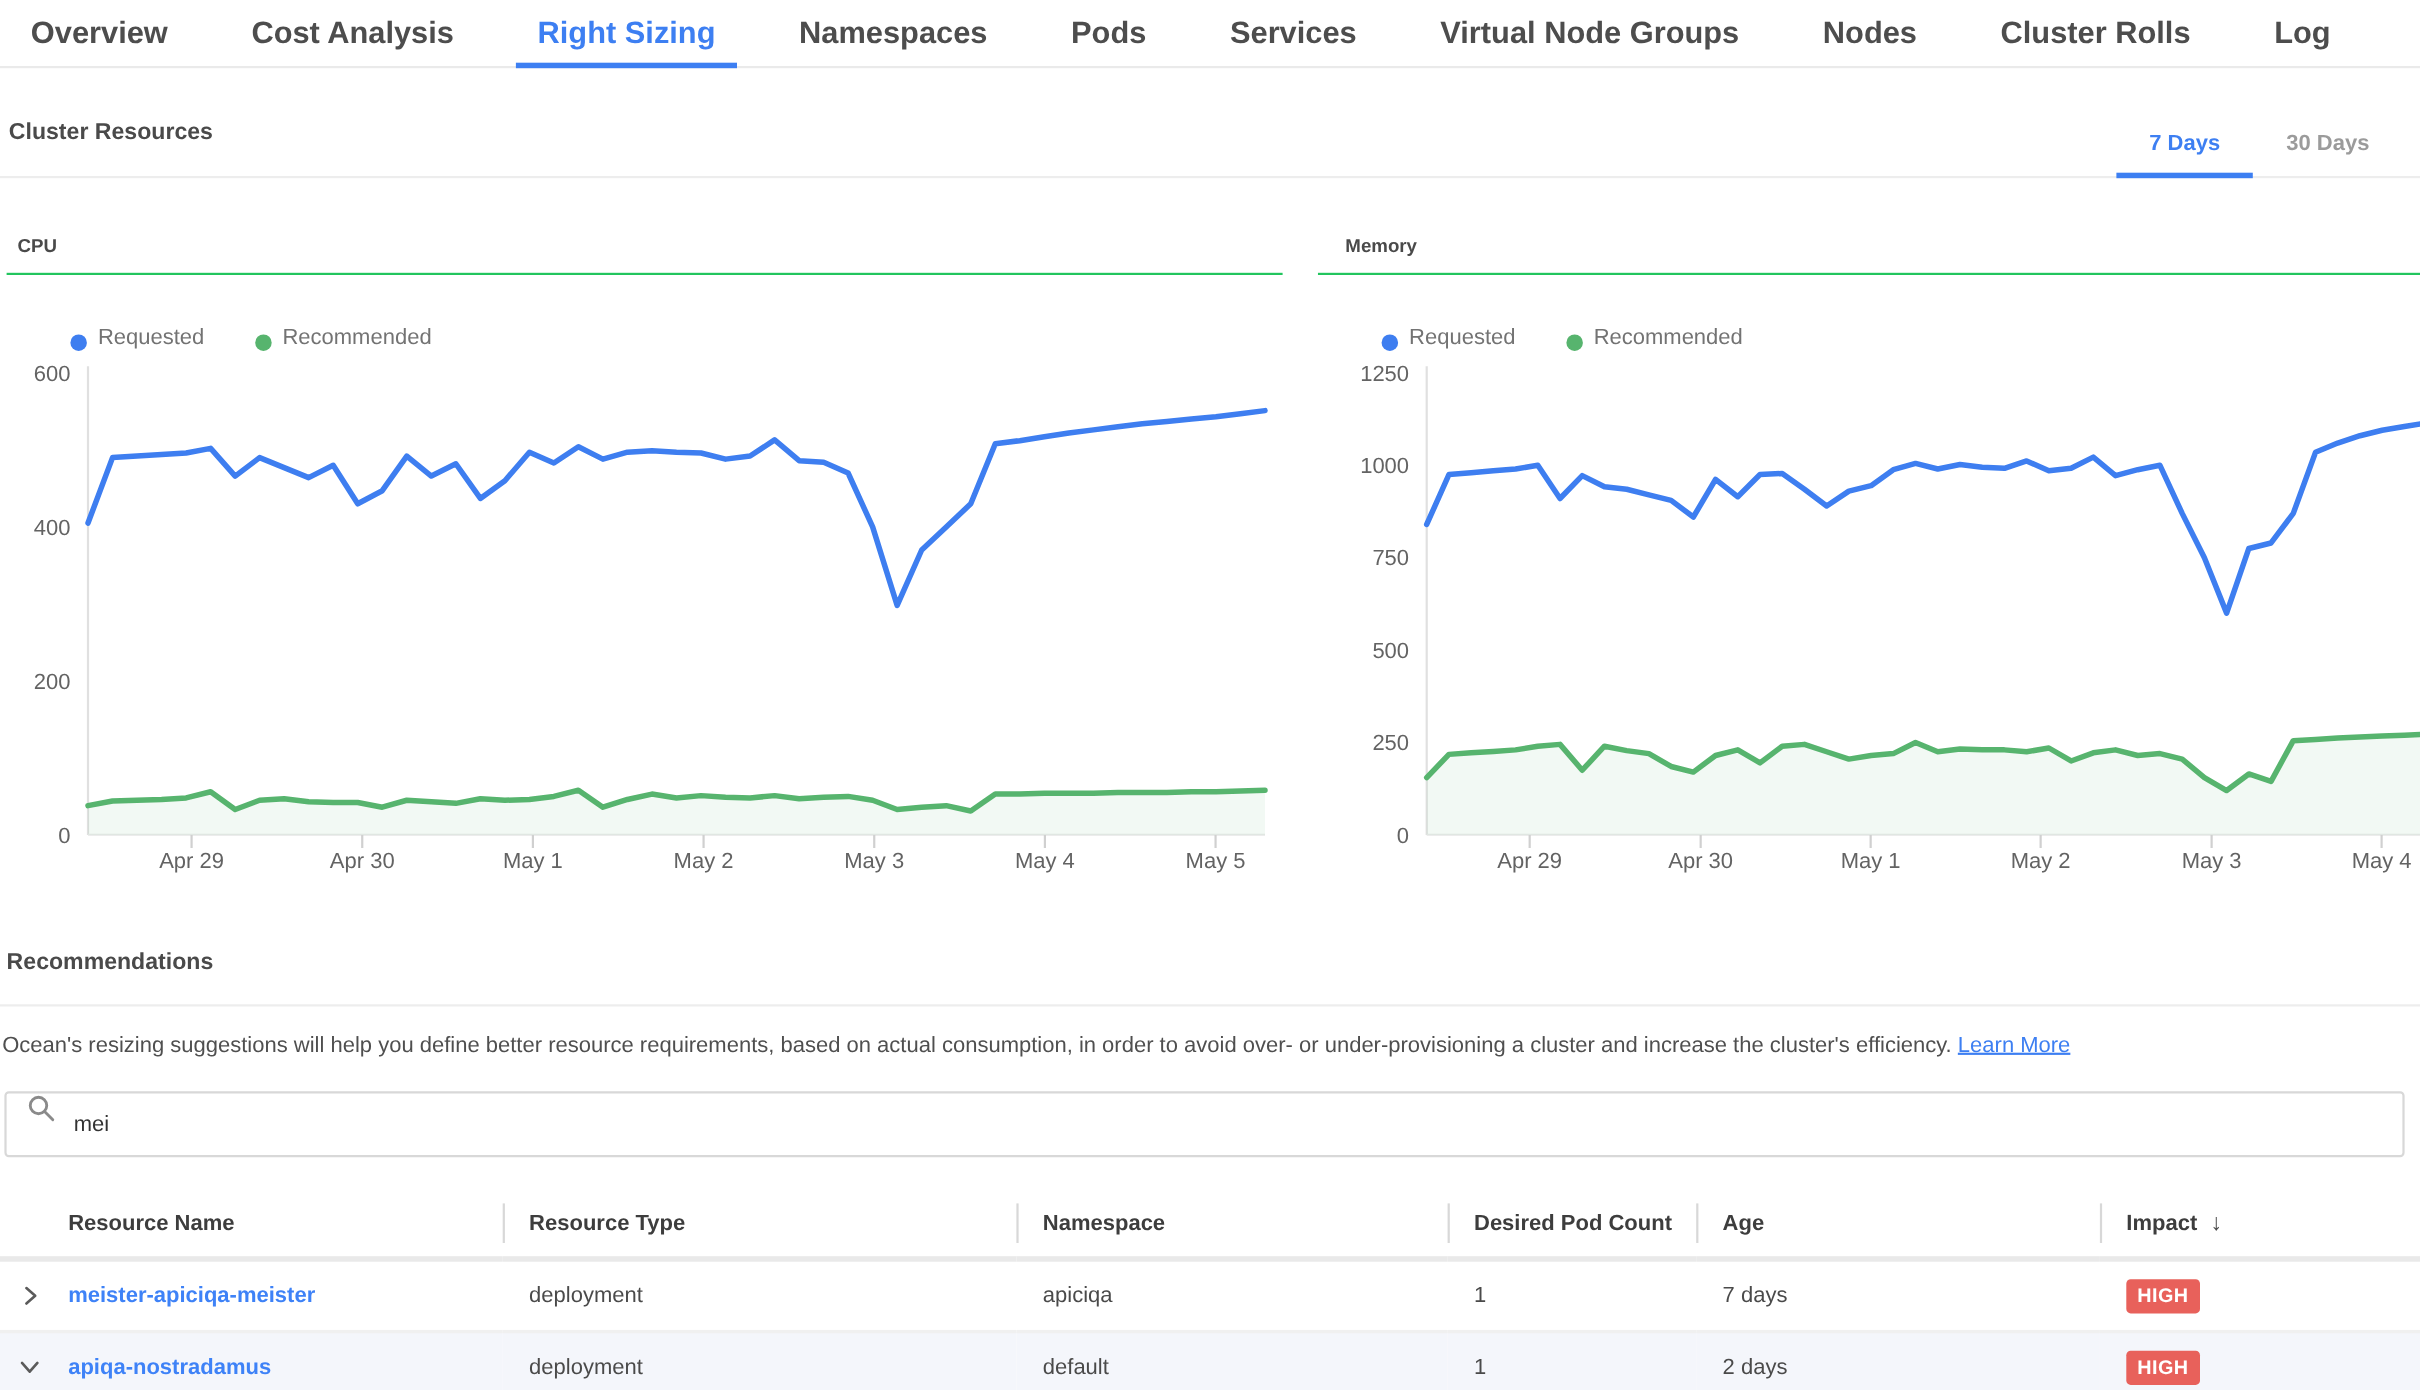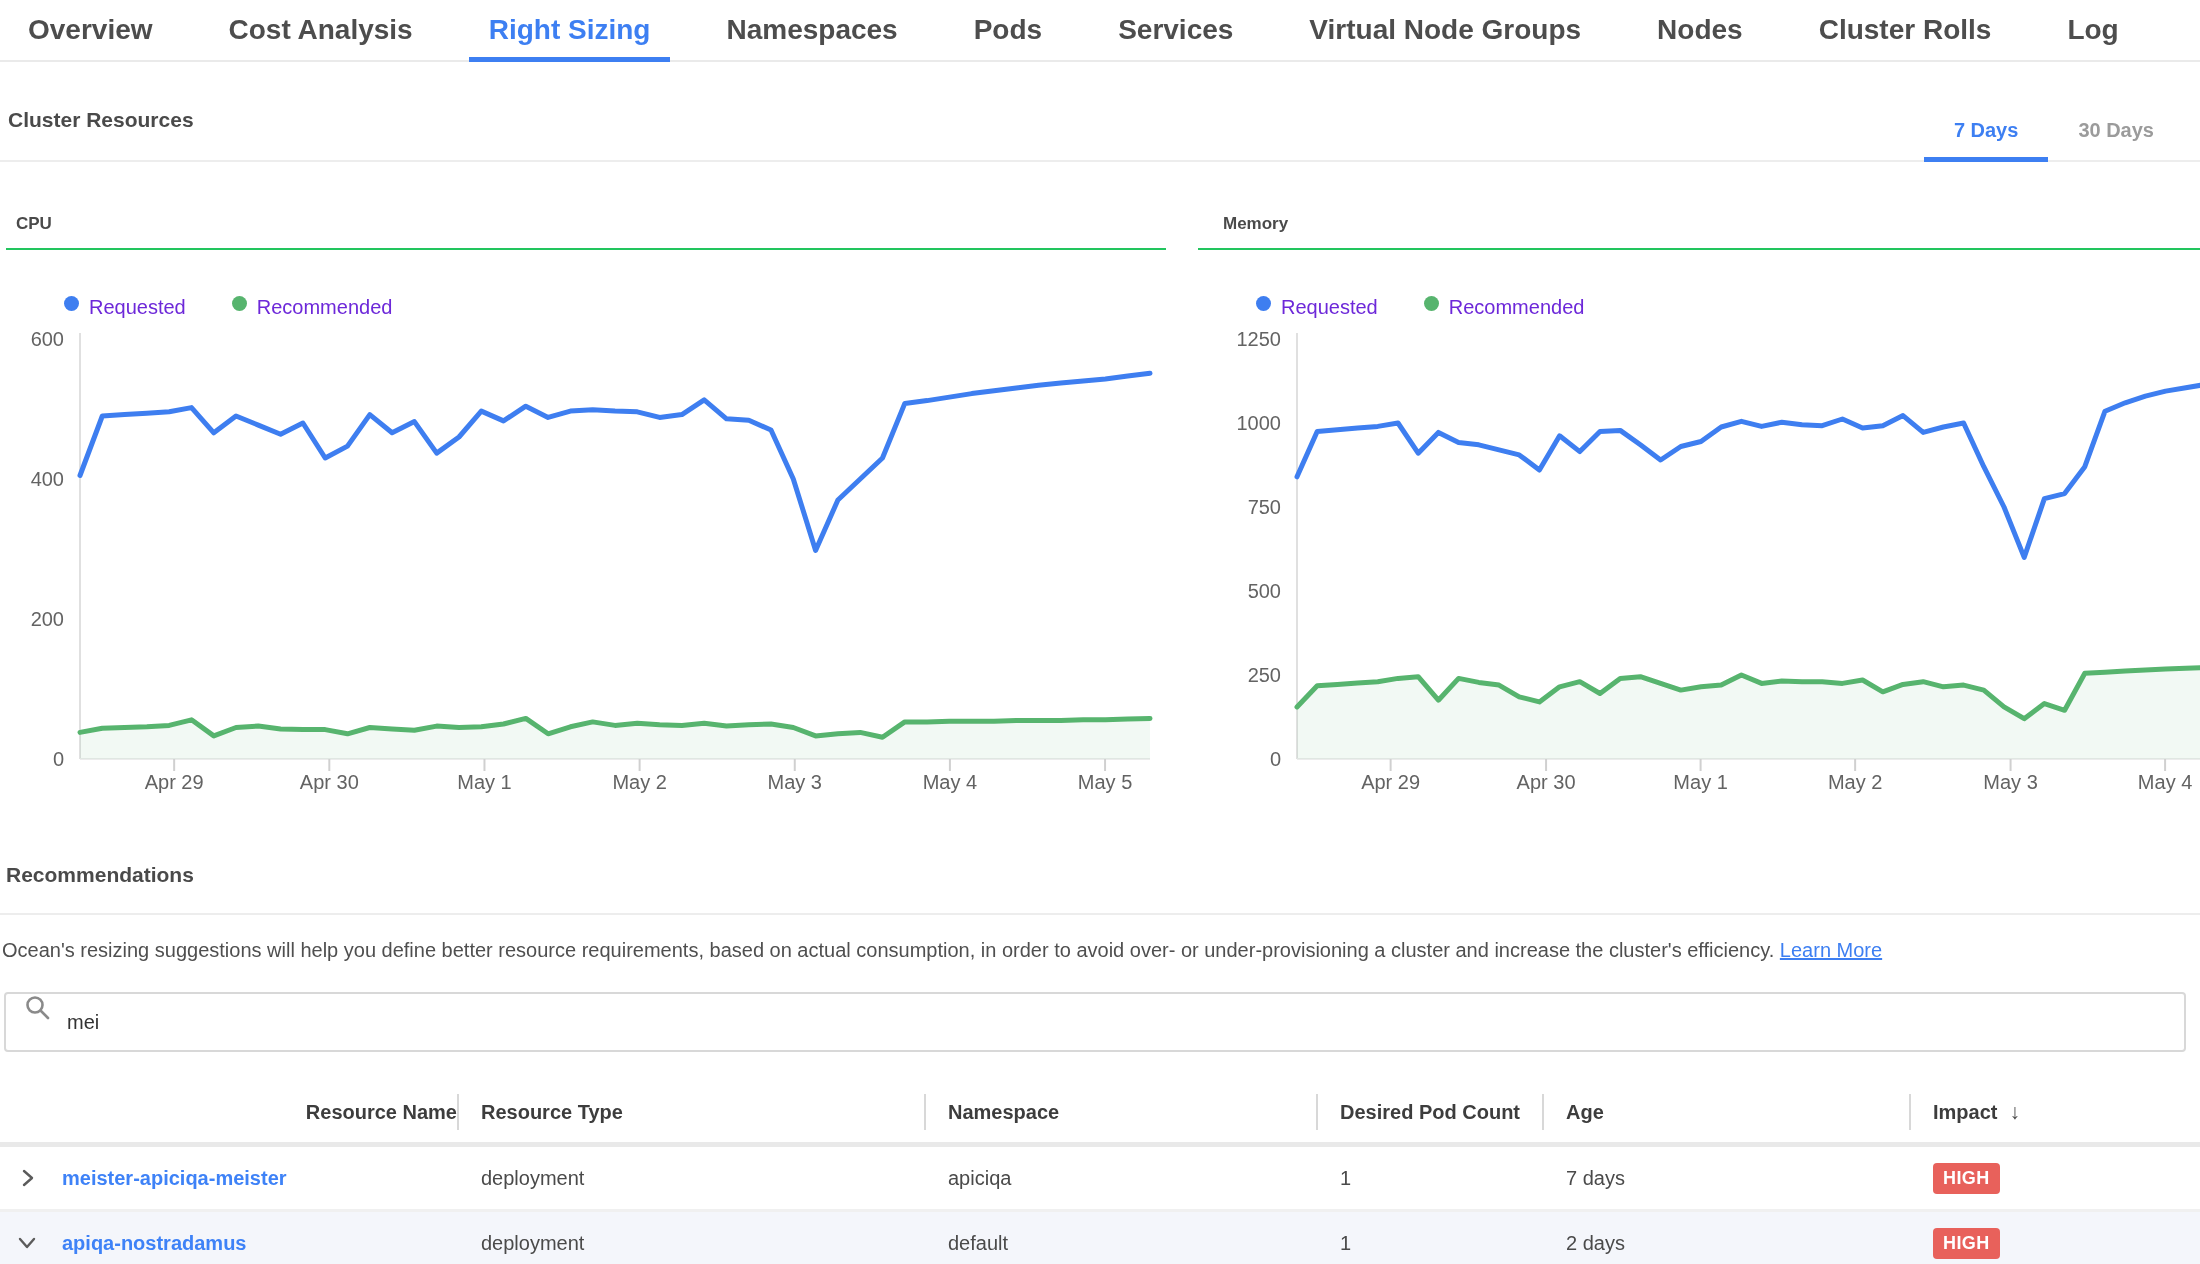--- a/index.html
+++ b/index.html
@@ -19,36 +19,36 @@
   .range-tab{position:relative;padding:0 30px 18px;font-size:20px;font-weight:700;color:#9b9b9b;cursor:pointer;}
   .range-tab.active{color:#3d7ff2;}
   .range-tab.active::after{content:'';position:absolute;left:0;right:0;bottom:-2px;height:5px;background:#3d7ff2;}
   
   .charts-row{display:flex;margin-top:52px;padding-left:6px;}
   .chart-cpu{width:1160px;flex:0 0 auto;}
   .chart-mem{flex:1 1 auto;min-width:0;margin-left:32px;overflow:hidden;}
   .chart-title{font-size:17px;font-weight:700;color:#4a4a4a;margin:0;padding:0 0 14px 10px;border-bottom:2px solid #22c55e;}
   .chart-mem .chart-title{padding-left:25px;}
   .legend{display:flex;gap:46px;margin:46px 0 0 58px;}
-  .legend-item{display:flex;align-items:flex-start;gap:10px;font-size:20px;color:#6d28d9;}
+  .legend-item{display:flex;align-items:flex-end;gap:10px;font-size:20px;color:#737373;}
   .legend-dot{width:15px;height:15px;border-radius:50%;}
   svg.chart{display:block;margin-top:6px;}
   svg.chart text{font-family:"Liberation Sans","DejaVu Sans",sans-serif;font-size:20px;fill:#636363;}
   
   .reco-head{border-bottom:2px solid #ededed;margin-top:68px;padding-left:6px;}
   .reco-head h2{font-size:21px;font-weight:600;color:#4a4a4a;margin:0;padding-bottom:26px;}
   .reco-desc{margin:24px 0 15px;padding-left:2px;font-size:20px;color:#4f4f4f;}
   .learn-more{color:#3d7ff2;text-decoration:underline;cursor:pointer;}
   
   .searchbox{margin:30px 14px 0 4px;height:56px;border:2px solid #d8d8d8;border-radius:4px;display:flex;padding-left:18px;gap:14px;background:#fff;}
   .searchbox input{flex:1;border:none;outline:none;font:inherit;font-size:20px;color:#333;background:transparent;}
   
   .reco-table{width:100%;border-collapse:collapse;margin-top:30px;table-layout:fixed;}
   .reco-table th{text-align:left;font-size:20px;font-weight:700;color:#3d3d3d;height:60px;position:relative;padding:0 0 0 24px;cursor:pointer;white-space:nowrap;}
-  .reco-table th:first-child{padding-left:62px;text-align:right;}
+  .reco-table th:first-child{padding-left:62px;}
   .reco-table th:not(:first-child)::before{content:'';position:absolute;left:0;top:12px;height:36px;width:2px;background:#d8d8d8;}
   .reco-table thead tr{border-bottom:5px solid #e9e9e9;}
   .reco-table td{font-size:20px;color:#4a4a4a;height:62px;padding:0 0 0 24px;}
   tr.data-row{background:#fff;border-bottom:3px solid #f0f0f0;margin-left:20px;}
   tr.data-row.expanded{background:#f4f6fb;border-bottom:none;}
   .name-wrap{display:flex;align-items:center;}
   .reco-table td:first-child{padding-left:16px;}
   .chevron{width:46px;display:flex;align-items:center;cursor:pointer;flex:0 0 auto;}
   .name-link{color:#3e82f7;font-weight:600;text-decoration:none;cursor:pointer;}
   .impact-badge{display:inline-block;background:#e8615b;color:#fff;font-size:18px;font-weight:700;padding:5px 10px;border-radius:4px;letter-spacing:0.4px;}

